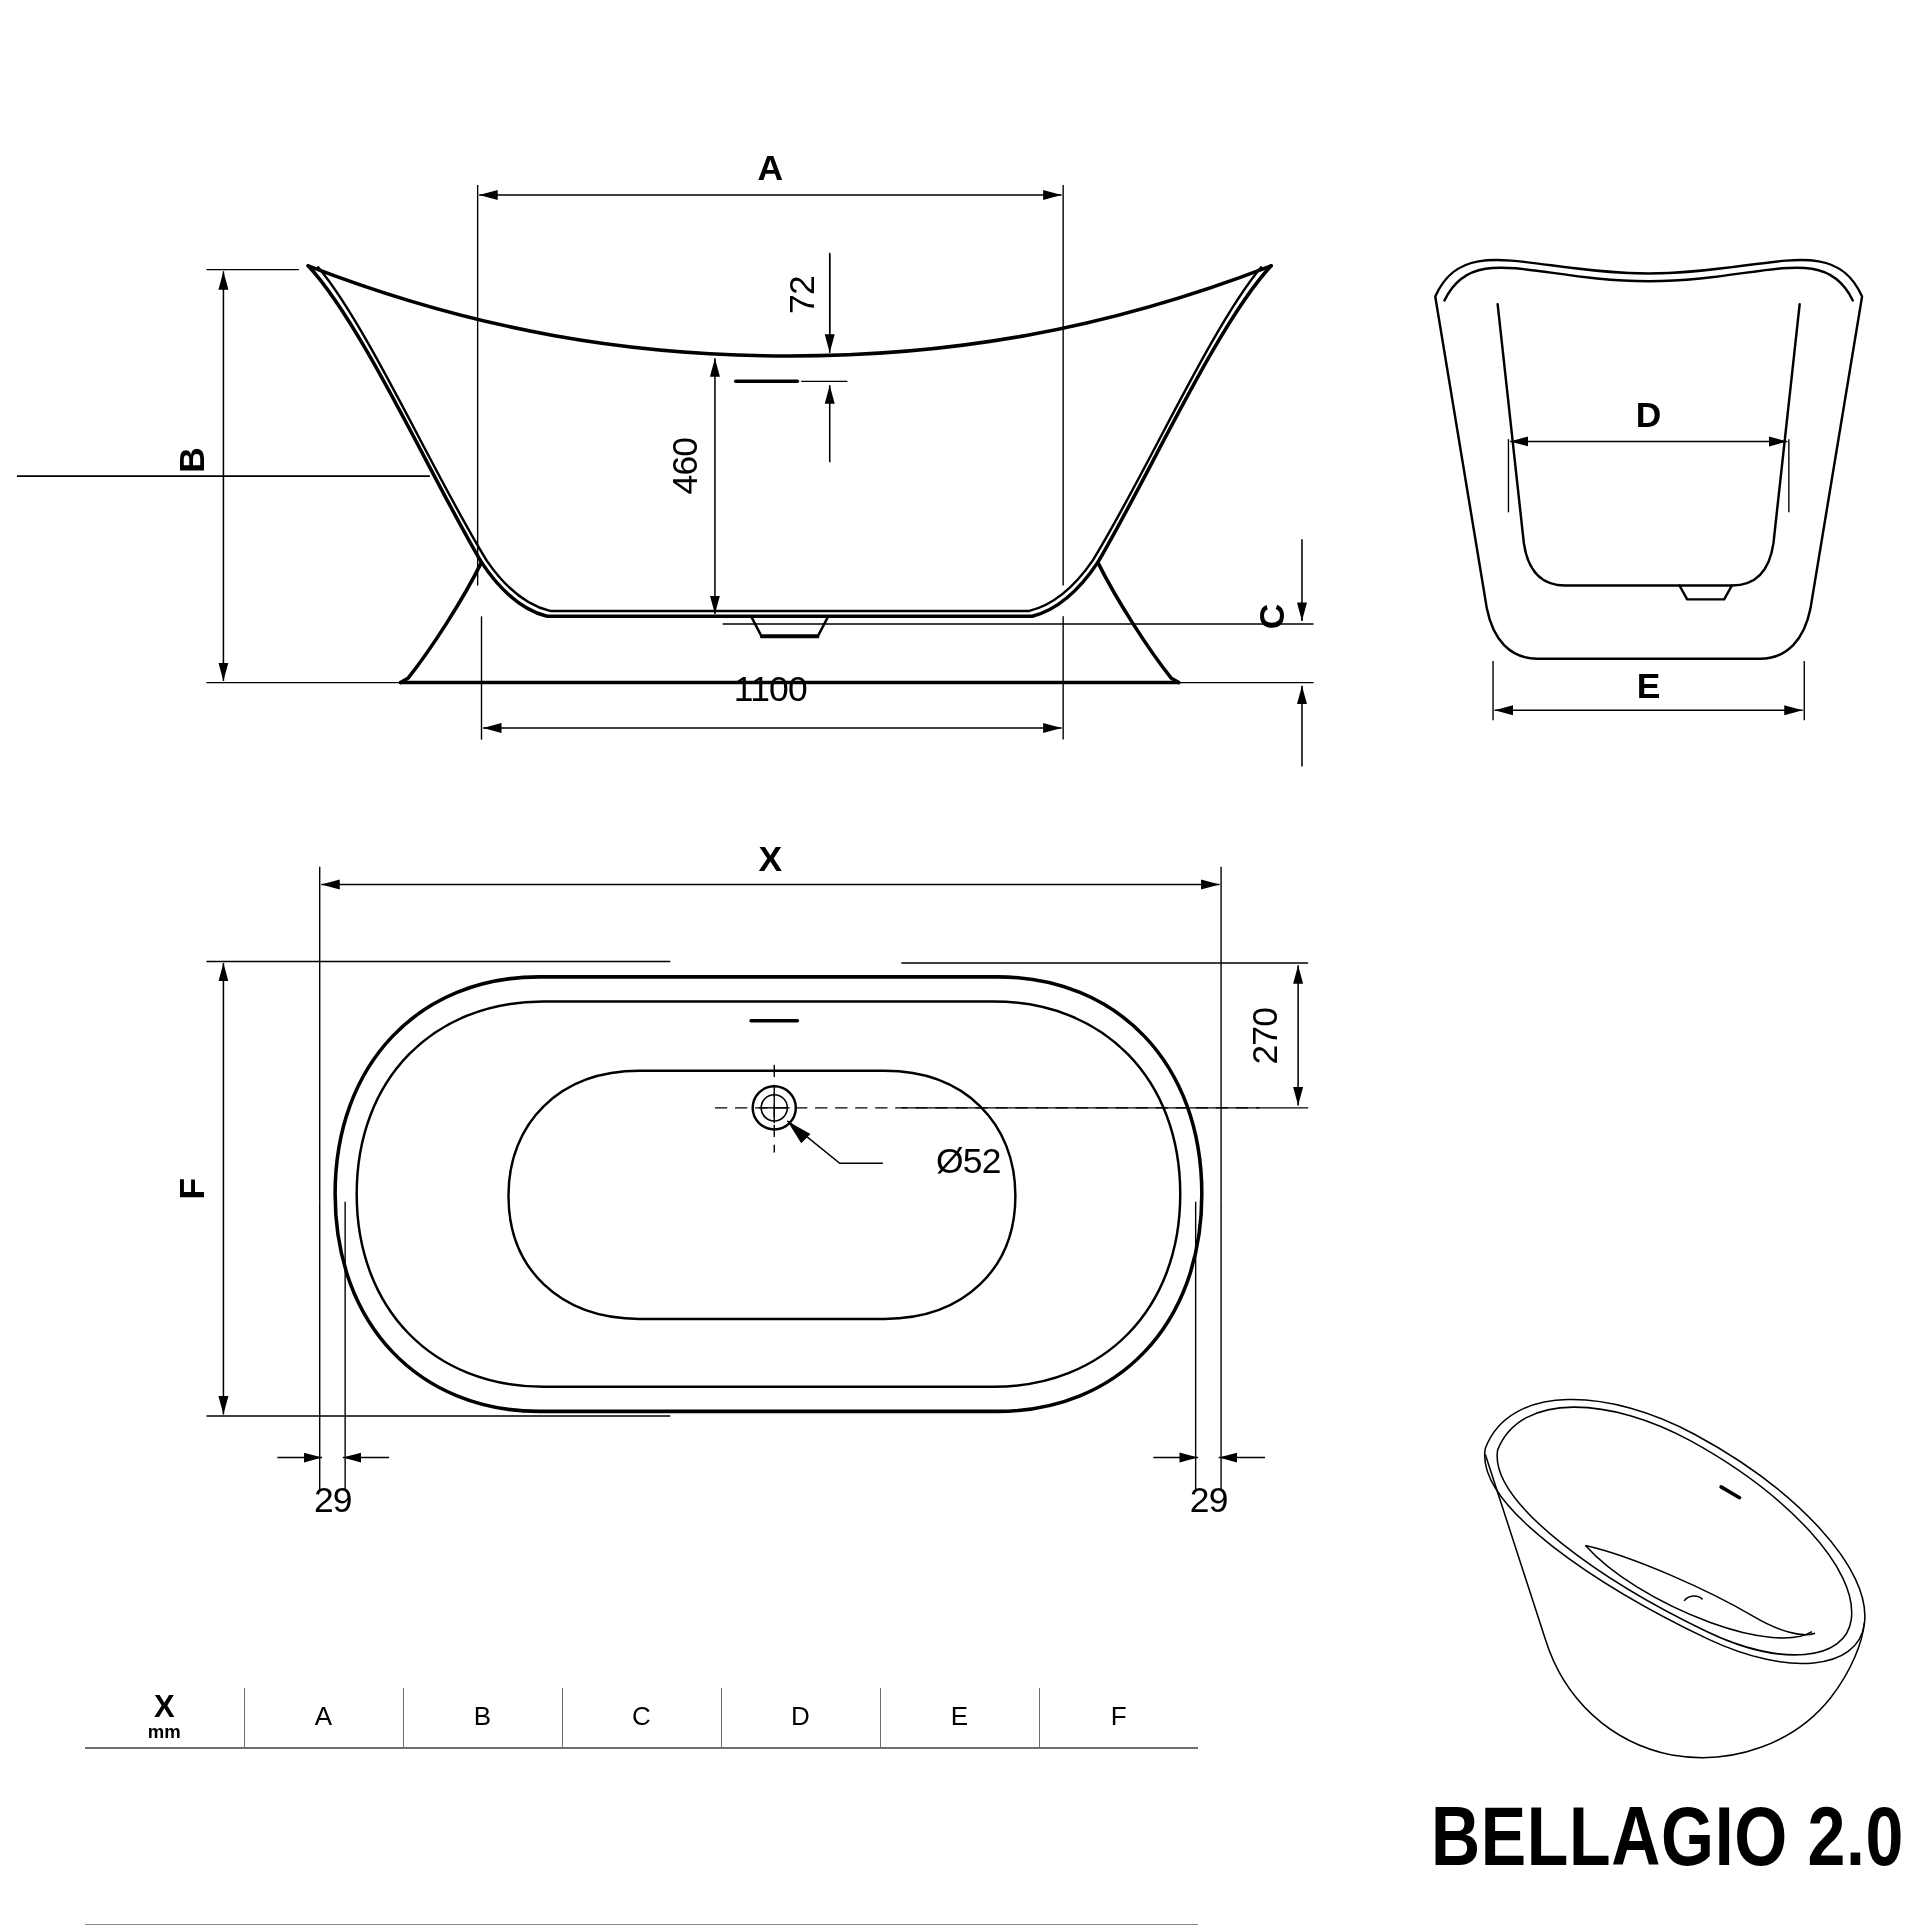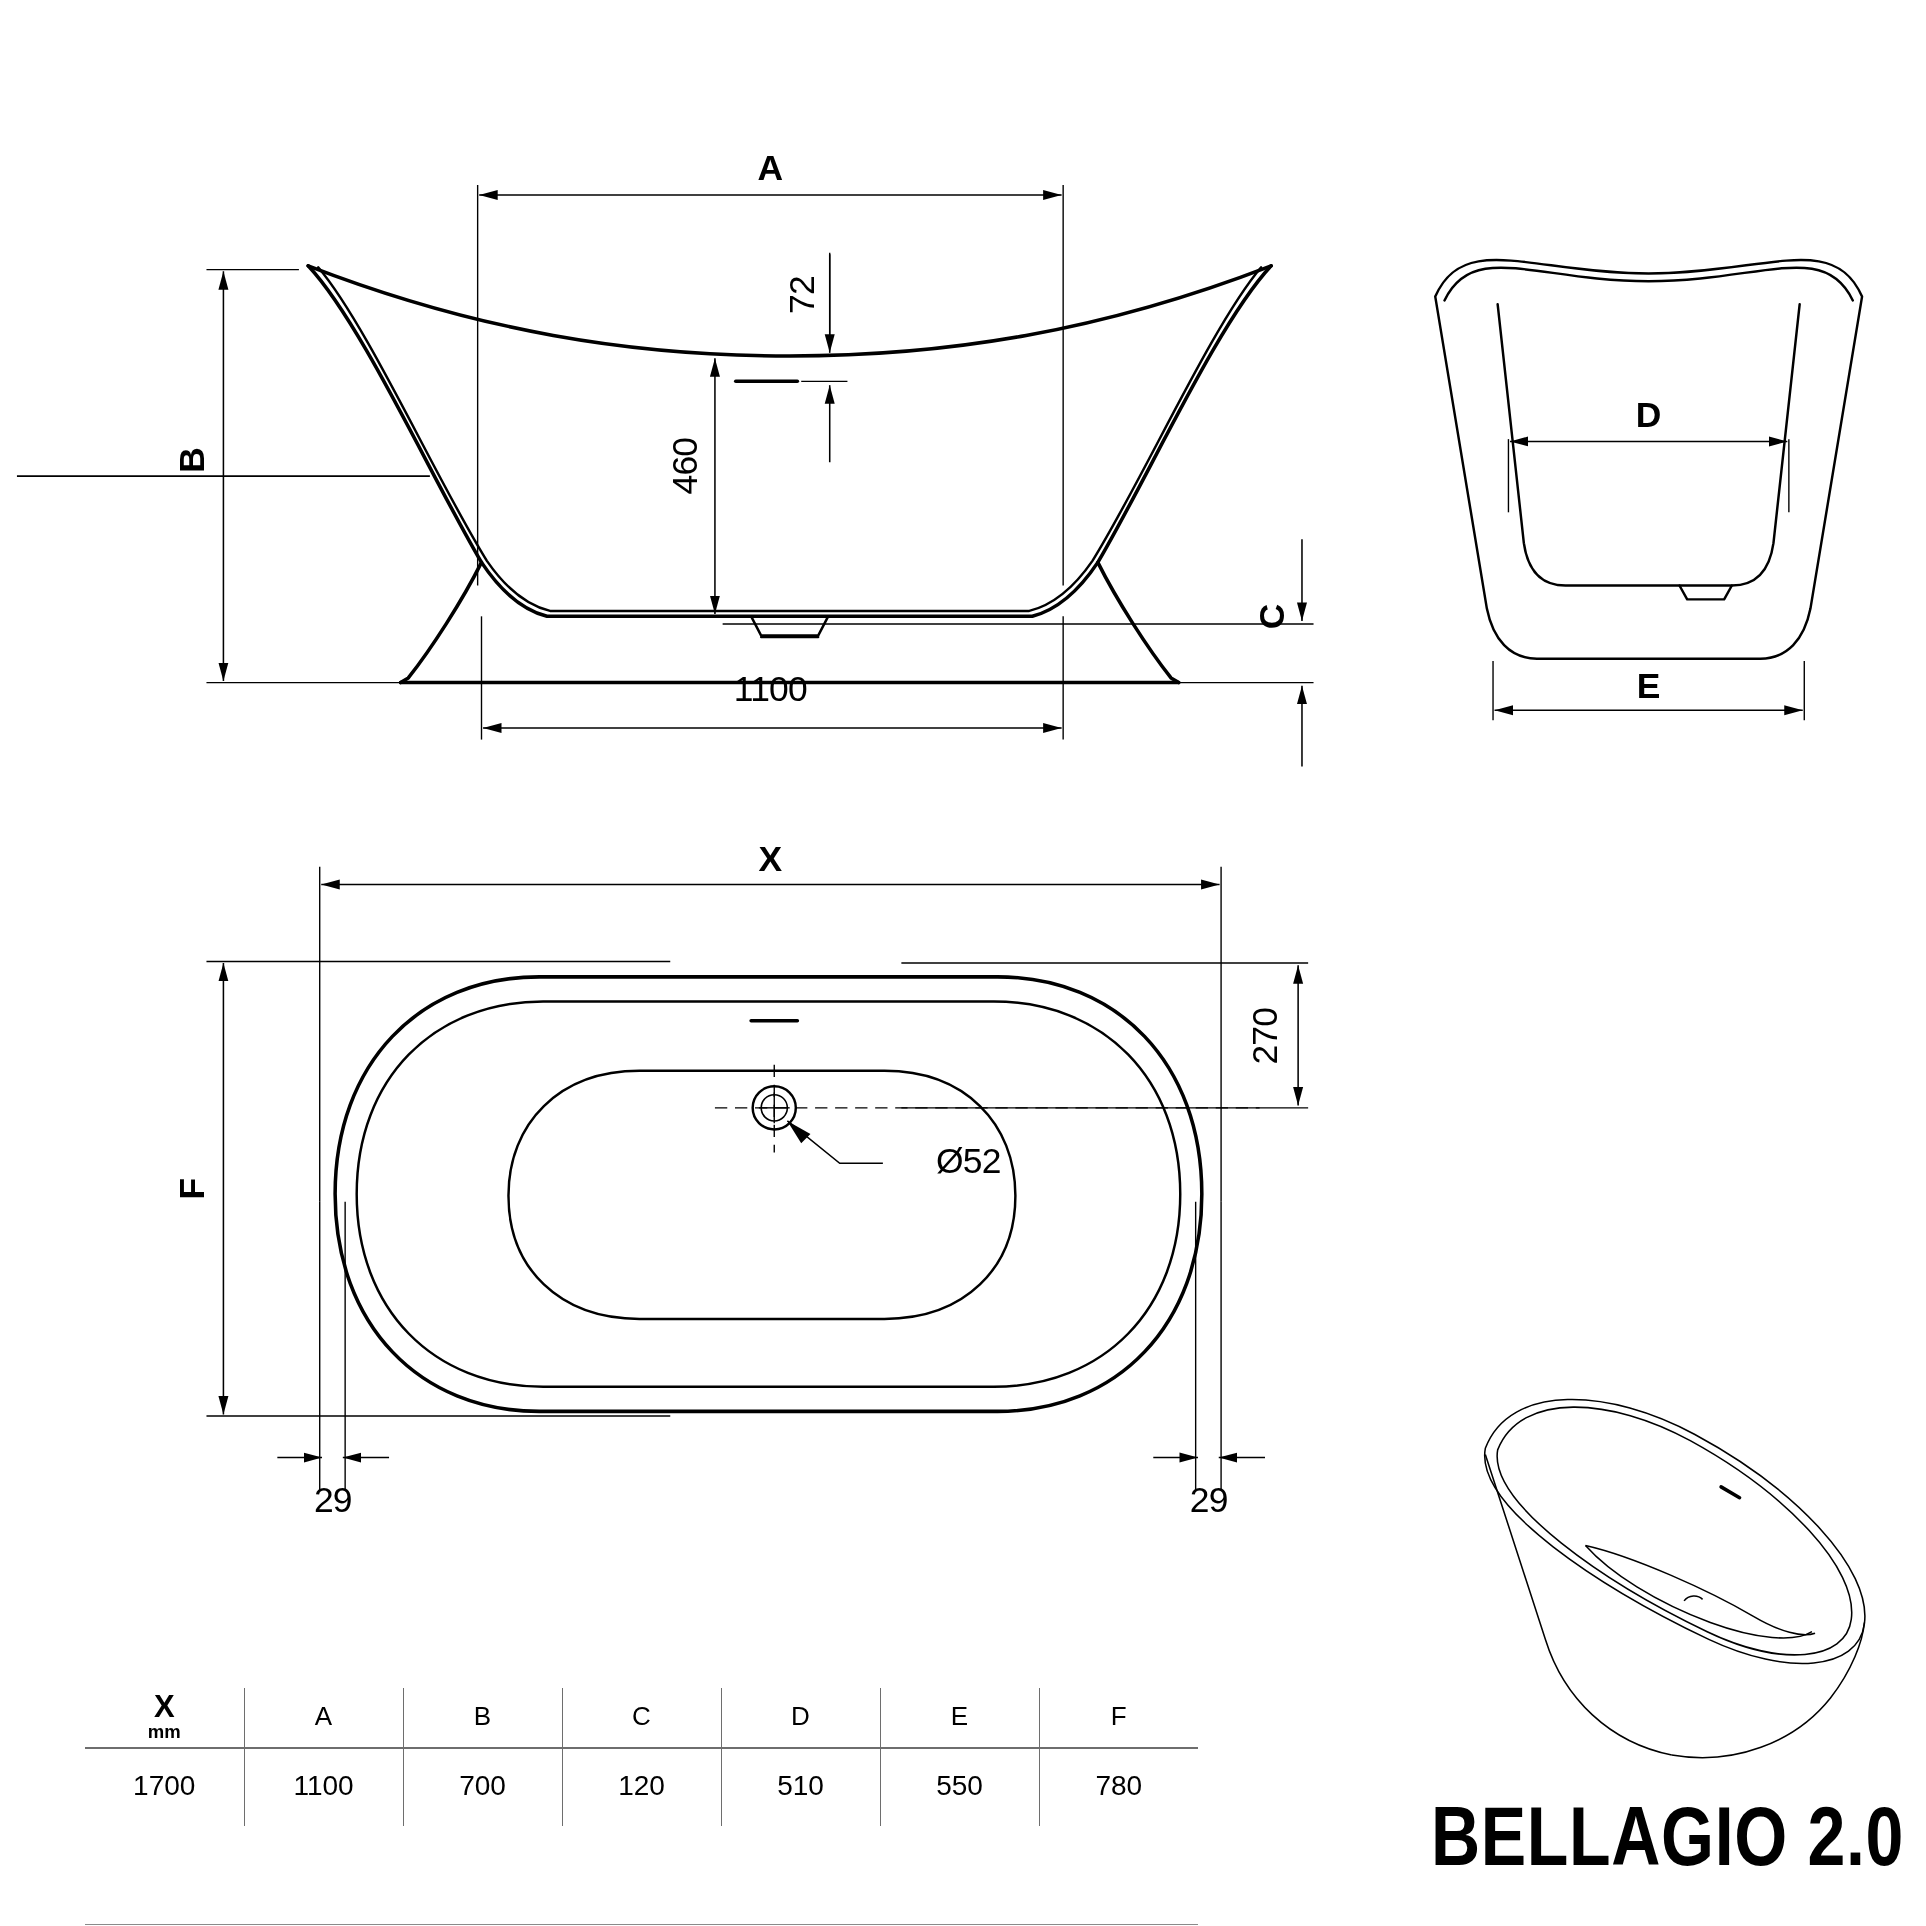--- a/index.html
+++ b/index.html
@@ -296,28 +296,19 @@
         </th>
         <th>A</th>
         <th>B</th>
         <th>C</th>
         <th>D</th>
         <th>E</th>
         <th>F</th>
       </tr>
     </thead>
     <tbody>
-      <tr>
-        <td>1700</td>
-        <td>1100</td>
-        <td>700</td>
-        <td>120</td>
-        <td>510</td>
-        <td>550</td>
-        <td>780</td>
-      </tr>
     </tbody>
   </table>
 </div>
 <div id="table-bottom-rule"></div>
 
 <div id="product-title">BELLAGIO 2.0</div>
 
 
 </body></html>

